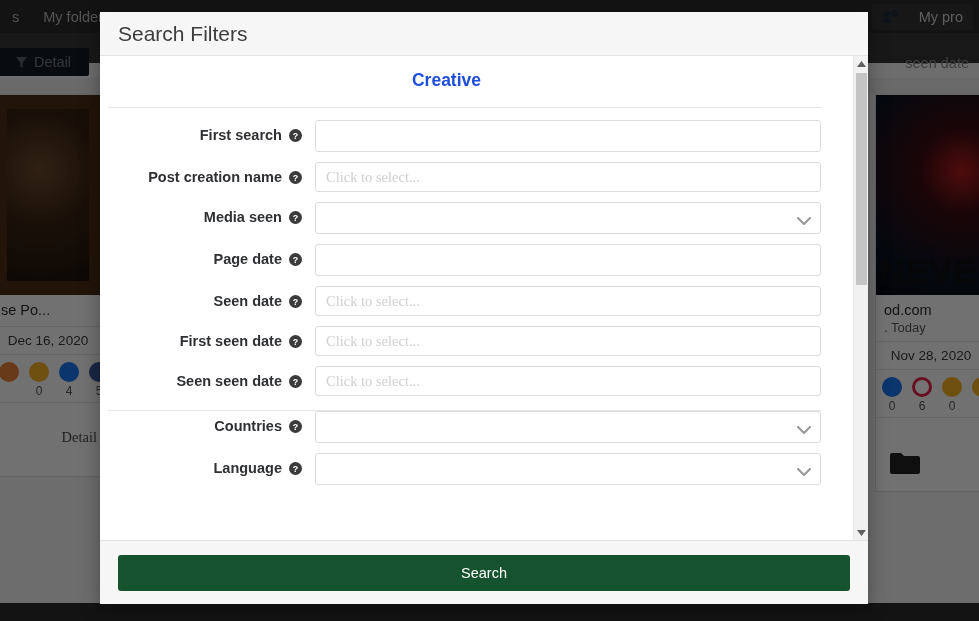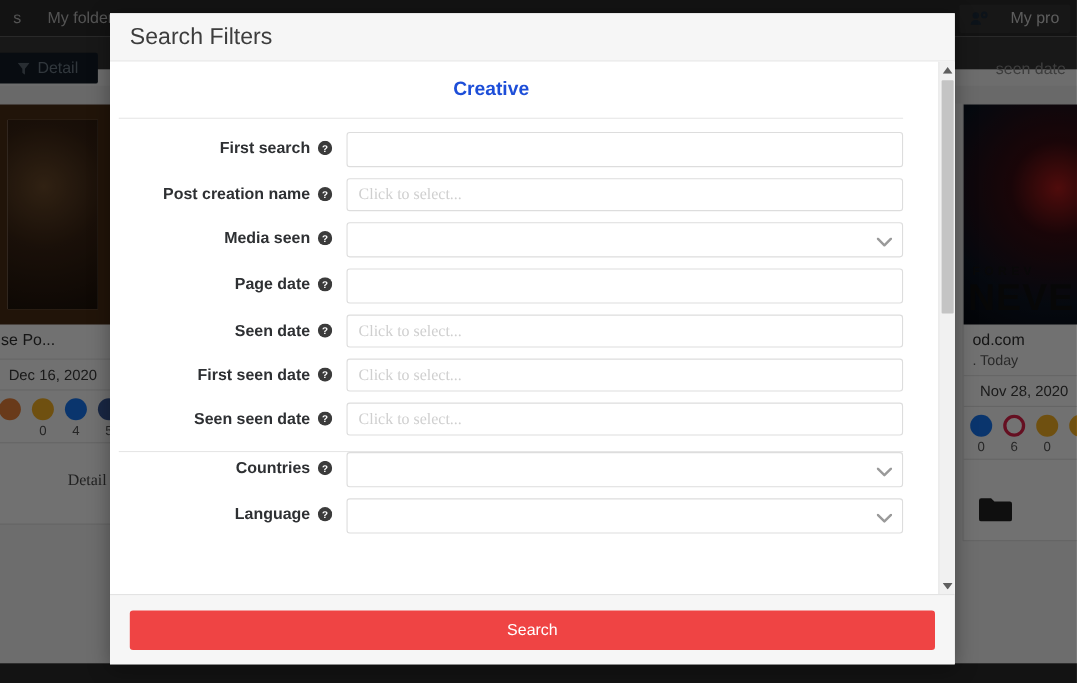--- a/index.html
+++ b/index.html
@@ -552,15 +552,15 @@
       <div class="sb-thumb"></div>
       <div class="sb-arrow down">
         <svg width="9" height="6" viewBox="0 0 9 6">
             <path d="M4.5 6L0 0h9z" fill="#5f5f5f"></path>
           </svg>
       </div>
     </div>
   </div>
 
   <div class="modal-footer">
-    <button class="search-button" style="background: #ef4444;">Search</button>
+    <button class="search-button" style="background: #14532d;">Search</button>
   </div>
 </div>
 
 </body></html>

